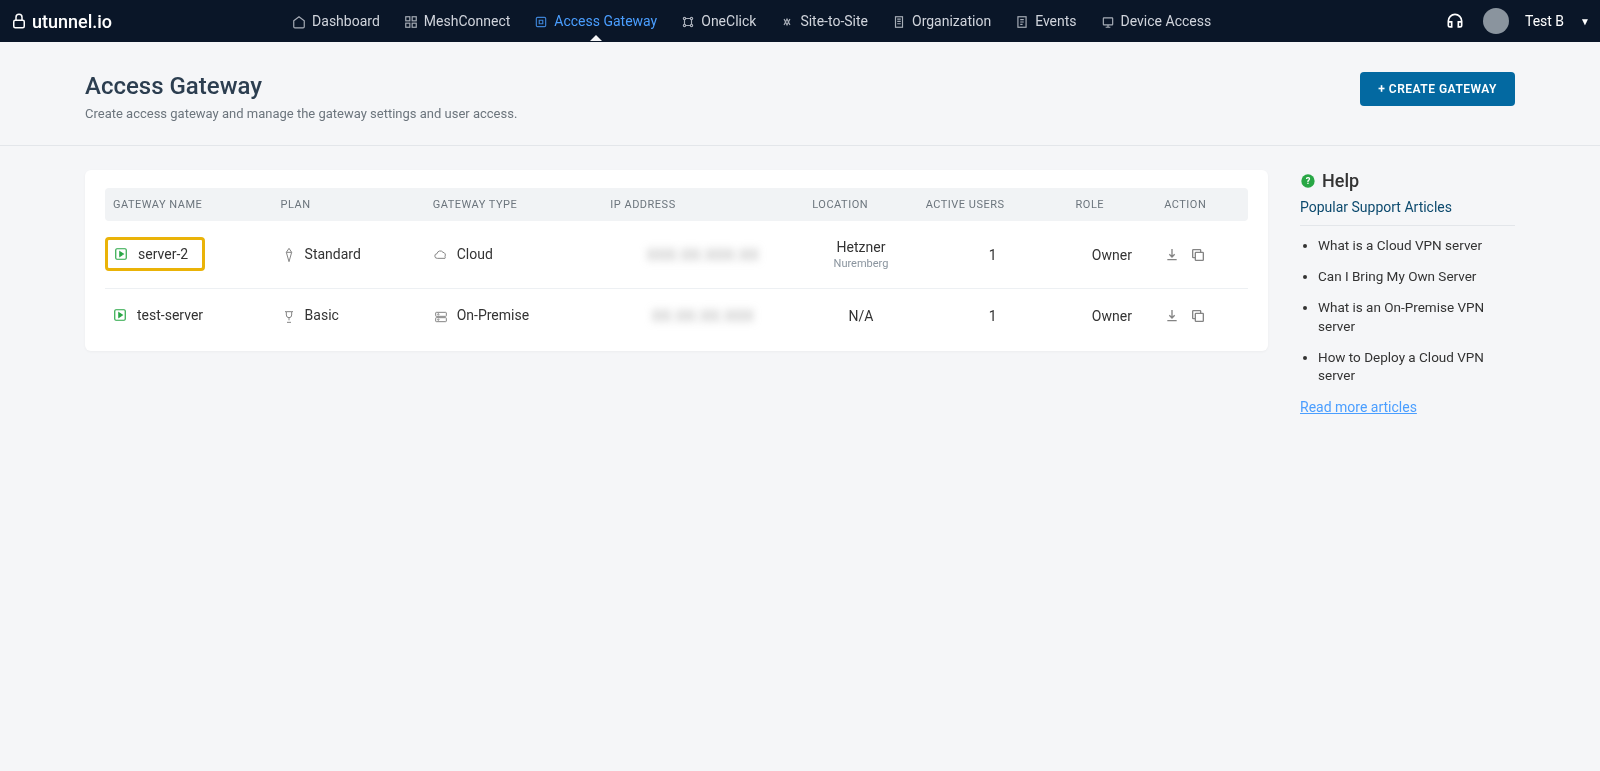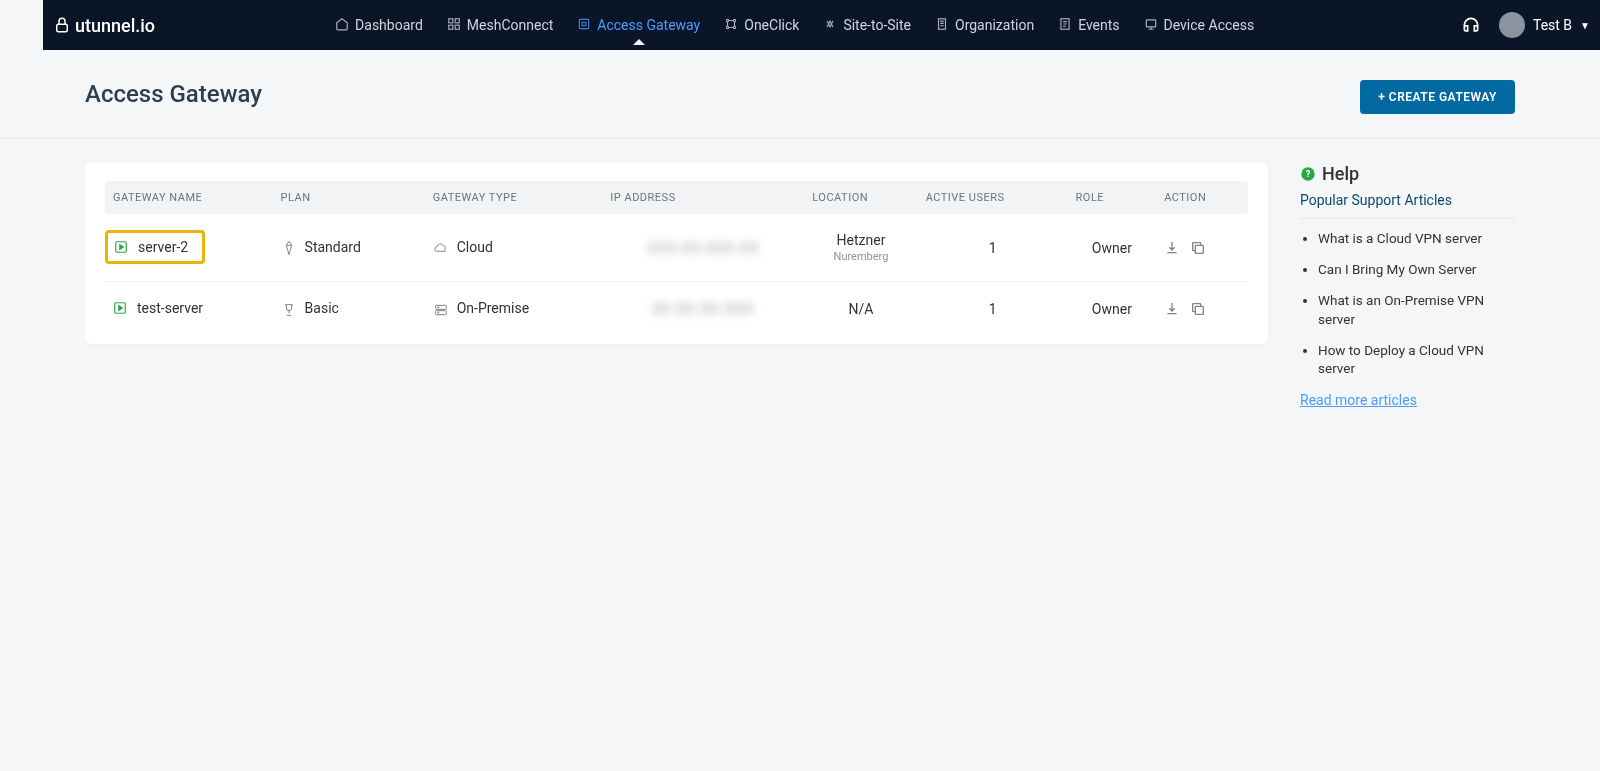--- a/index.html
+++ b/index.html
@@ -1,28 +1,28 @@
 <!DOCTYPE html>
 <html><head>
   <meta charset="utf-8">
   <style>
     * { margin: 0; padding: 0; box-sizing: border-box; font-family: -apple-system, BlinkMacSystemFont, "Segoe UI", Roboto, sans-serif; }
     body { background: #f5f6f8; color: #333; }
     
-    .topbar { background: #0a1628; height: 50px; display: flex; align-items: center; padding: 0 10px; margin-left: 43px; }
+    .topbar { background: #0a1628; height: 42px; display: flex; align-items: center; padding: 0 10px; }
     .logo { display: flex; align-items: center; color: #fff; font-size: 18px; font-weight: 500; gap: 4px; margin-right: 180px; }
     .logo-icon { width: 18px; height: 18px; }
     .nav { display: flex; gap: 24px; flex: 1; }
-    .nav-item { color: #d0d4dc; font-size: 14px; display: flex; align-items: flex-start; gap: 6px; cursor: pointer; position: relative; padding: 11px 0; }
+    .nav-item { color: #d0d4dc; font-size: 14px; display: flex; align-items: flex-end; gap: 6px; cursor: pointer; position: relative; padding: 11px 0; }
     .nav-item.active { color: #4a9eff; }
     .nav-item.active::after { content: ''; position: absolute; bottom: -1px; left: 50%; transform: translateX(-50%); width: 0; height: 0; border-left: 6px solid transparent; border-right: 6px solid transparent; border-bottom: 6px solid #f5f6f8; }
     .nav-icon { width: 14px; height: 14px; opacity: 0.8; }
     .topbar-right { display: flex; align-items: center; gap: 18px; }
     .support-icon { width: 20px; height: 20px; color: #fff; cursor: pointer; }
-    .user-menu { display: flex; align-items: center; gap: 8px; color: #fff; font-size: 14px; cursor: pointer; }
+    .user-menu { display: flex; align-items: center; gap: 16px; color: #fff; font-size: 14px; cursor: pointer; }
     .avatar { width: 26px; height: 26px; border-radius: 50%; background: #8a949e; }
     .caret { font-size: 10px; }
     
     .page-header { padding: 30px 85px 24px; display: flex; justify-content: space-between; align-items: flex-start; border-bottom: 1px solid #e3e6ea; }
     .page-title { font-size: 24px; font-weight: 500; color: #2c3e50; margin-bottom: 6px; }
     .page-subtitle { font-size: 13px; color: #6c757d; }
     .create-btn { background: #0369a1; color: #fff; border: none; padding: 10px 18px; font-size: 12px; font-weight: 600; letter-spacing: 0.5px; border-radius: 4px; cursor: pointer; }
     
     .content { display: flex; padding: 24px 85px; gap: 32px; align-items: flex-start; }
     .main { flex: 1; }
@@ -133,20 +133,21 @@
       <div class="avatar"></div>
       <span>Test B</span>
       <span class="caret">▼</span>
     </div>
   </div>
 </div>
 
 <div class="page-header">
   <div>
     <div class="page-title">Access Gateway</div>
+    <div class="page-subtitle">Create access gateway and manage the gateway settings and user access.</div>
   </div>
   <button class="create-btn">+ CREATE GATEWAY</button>
 </div>
 
 <div class="content">
   <div class="main">
     <div class="table-card">
       <table class="table">
         <thead>
             <tr id="thead-row">

